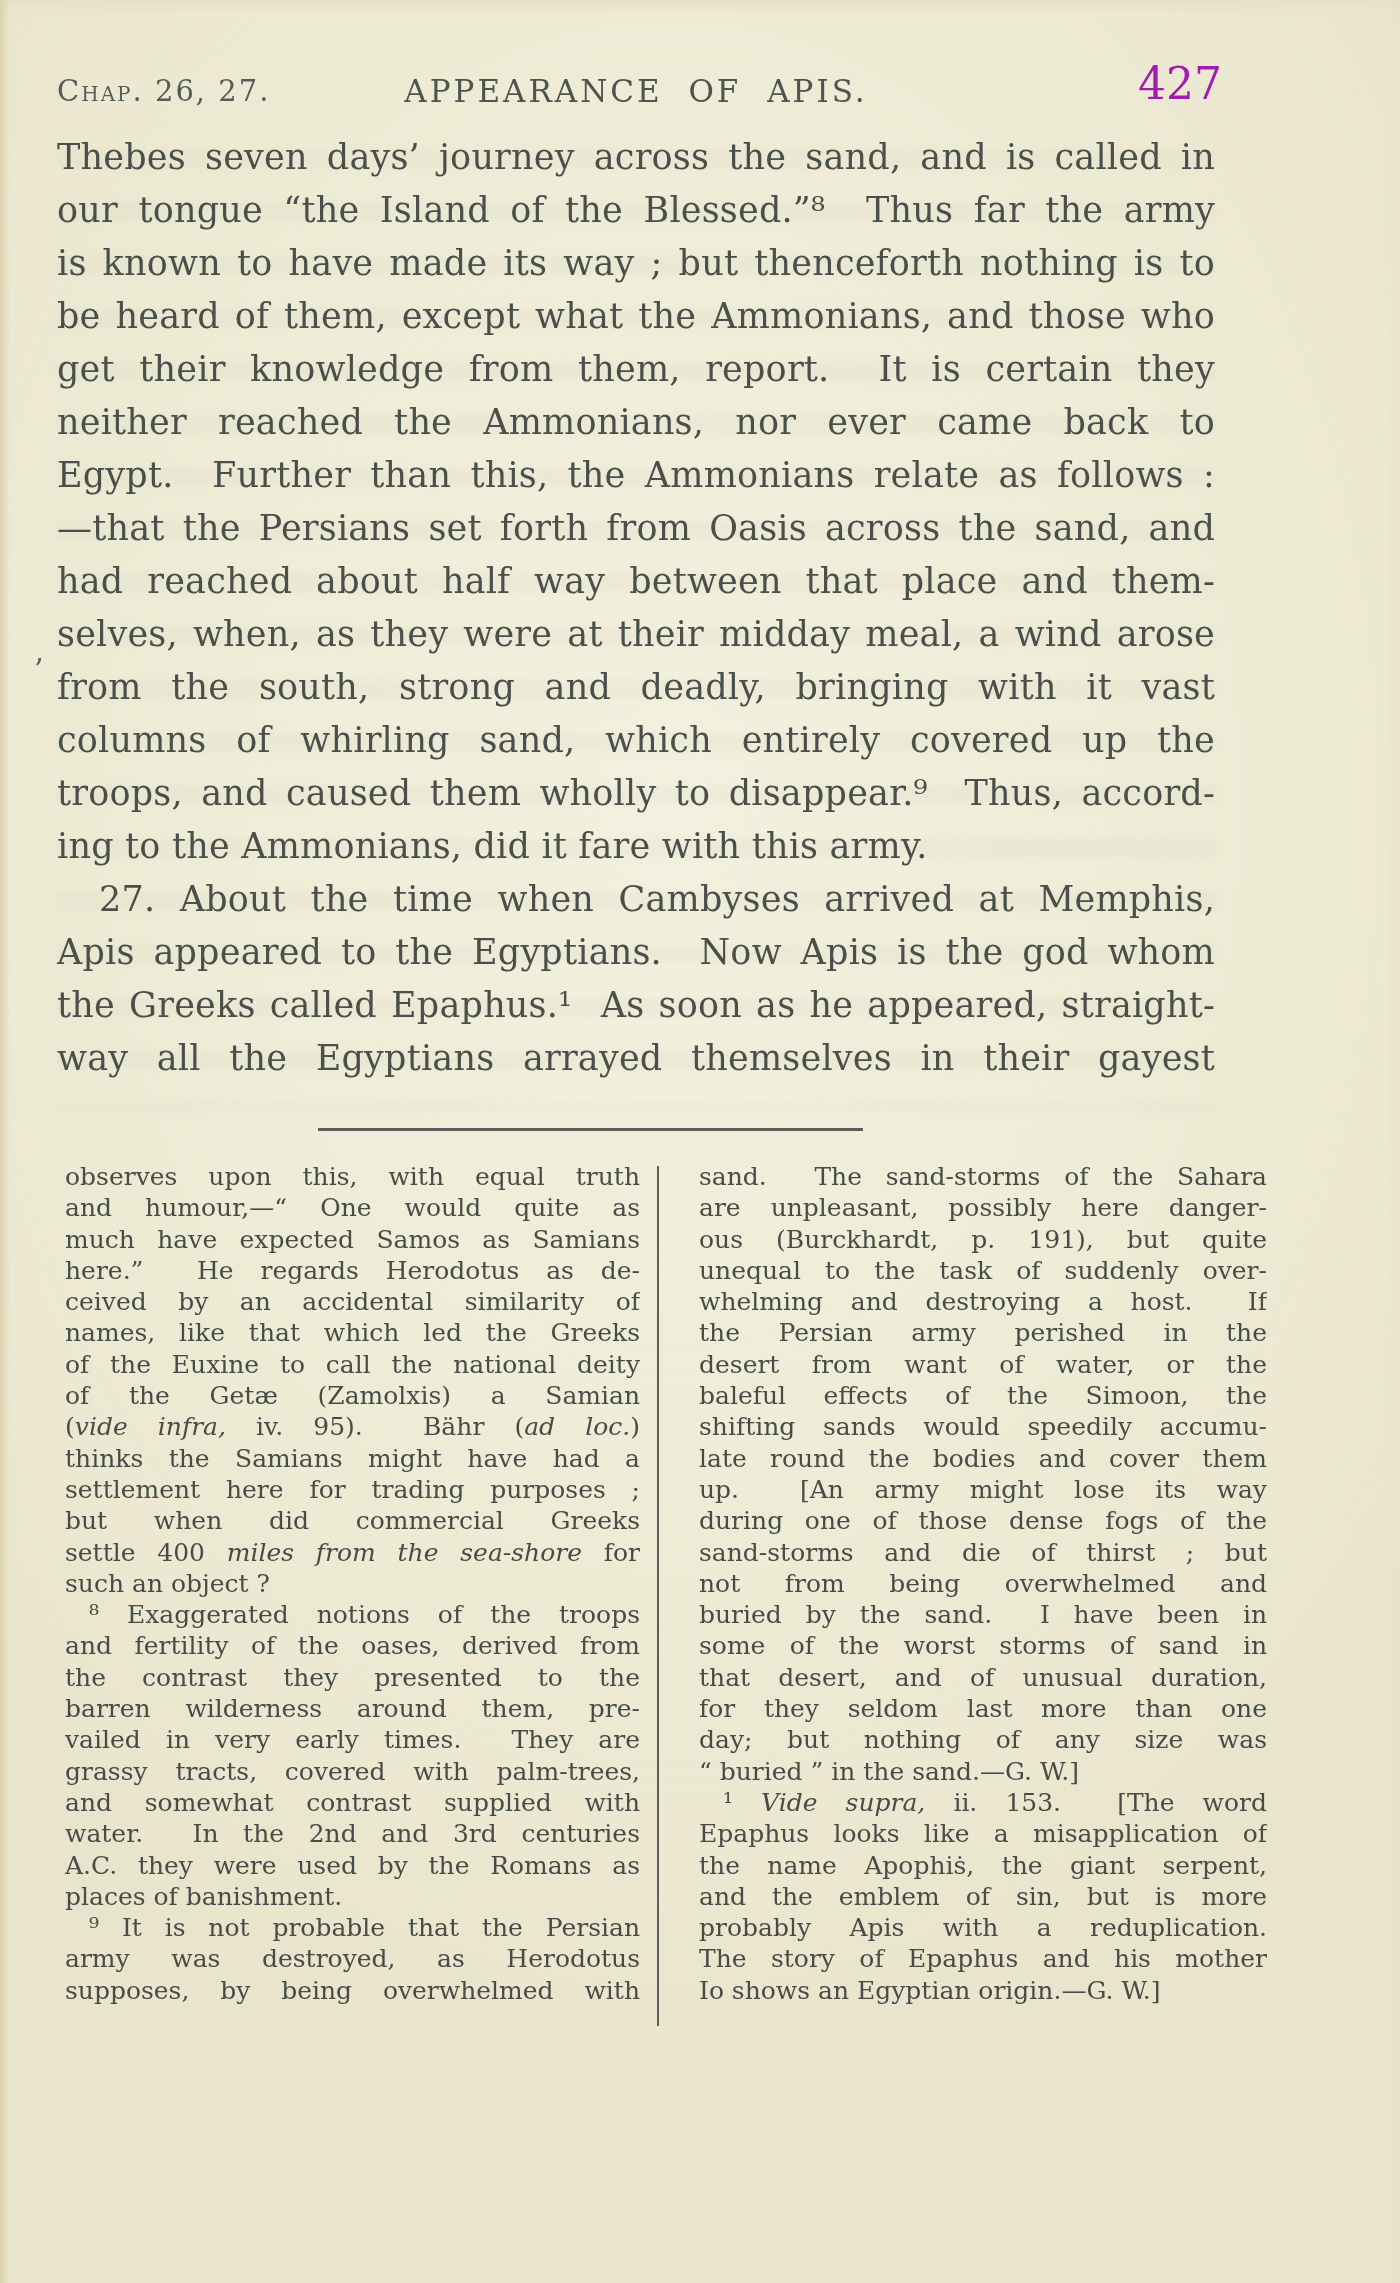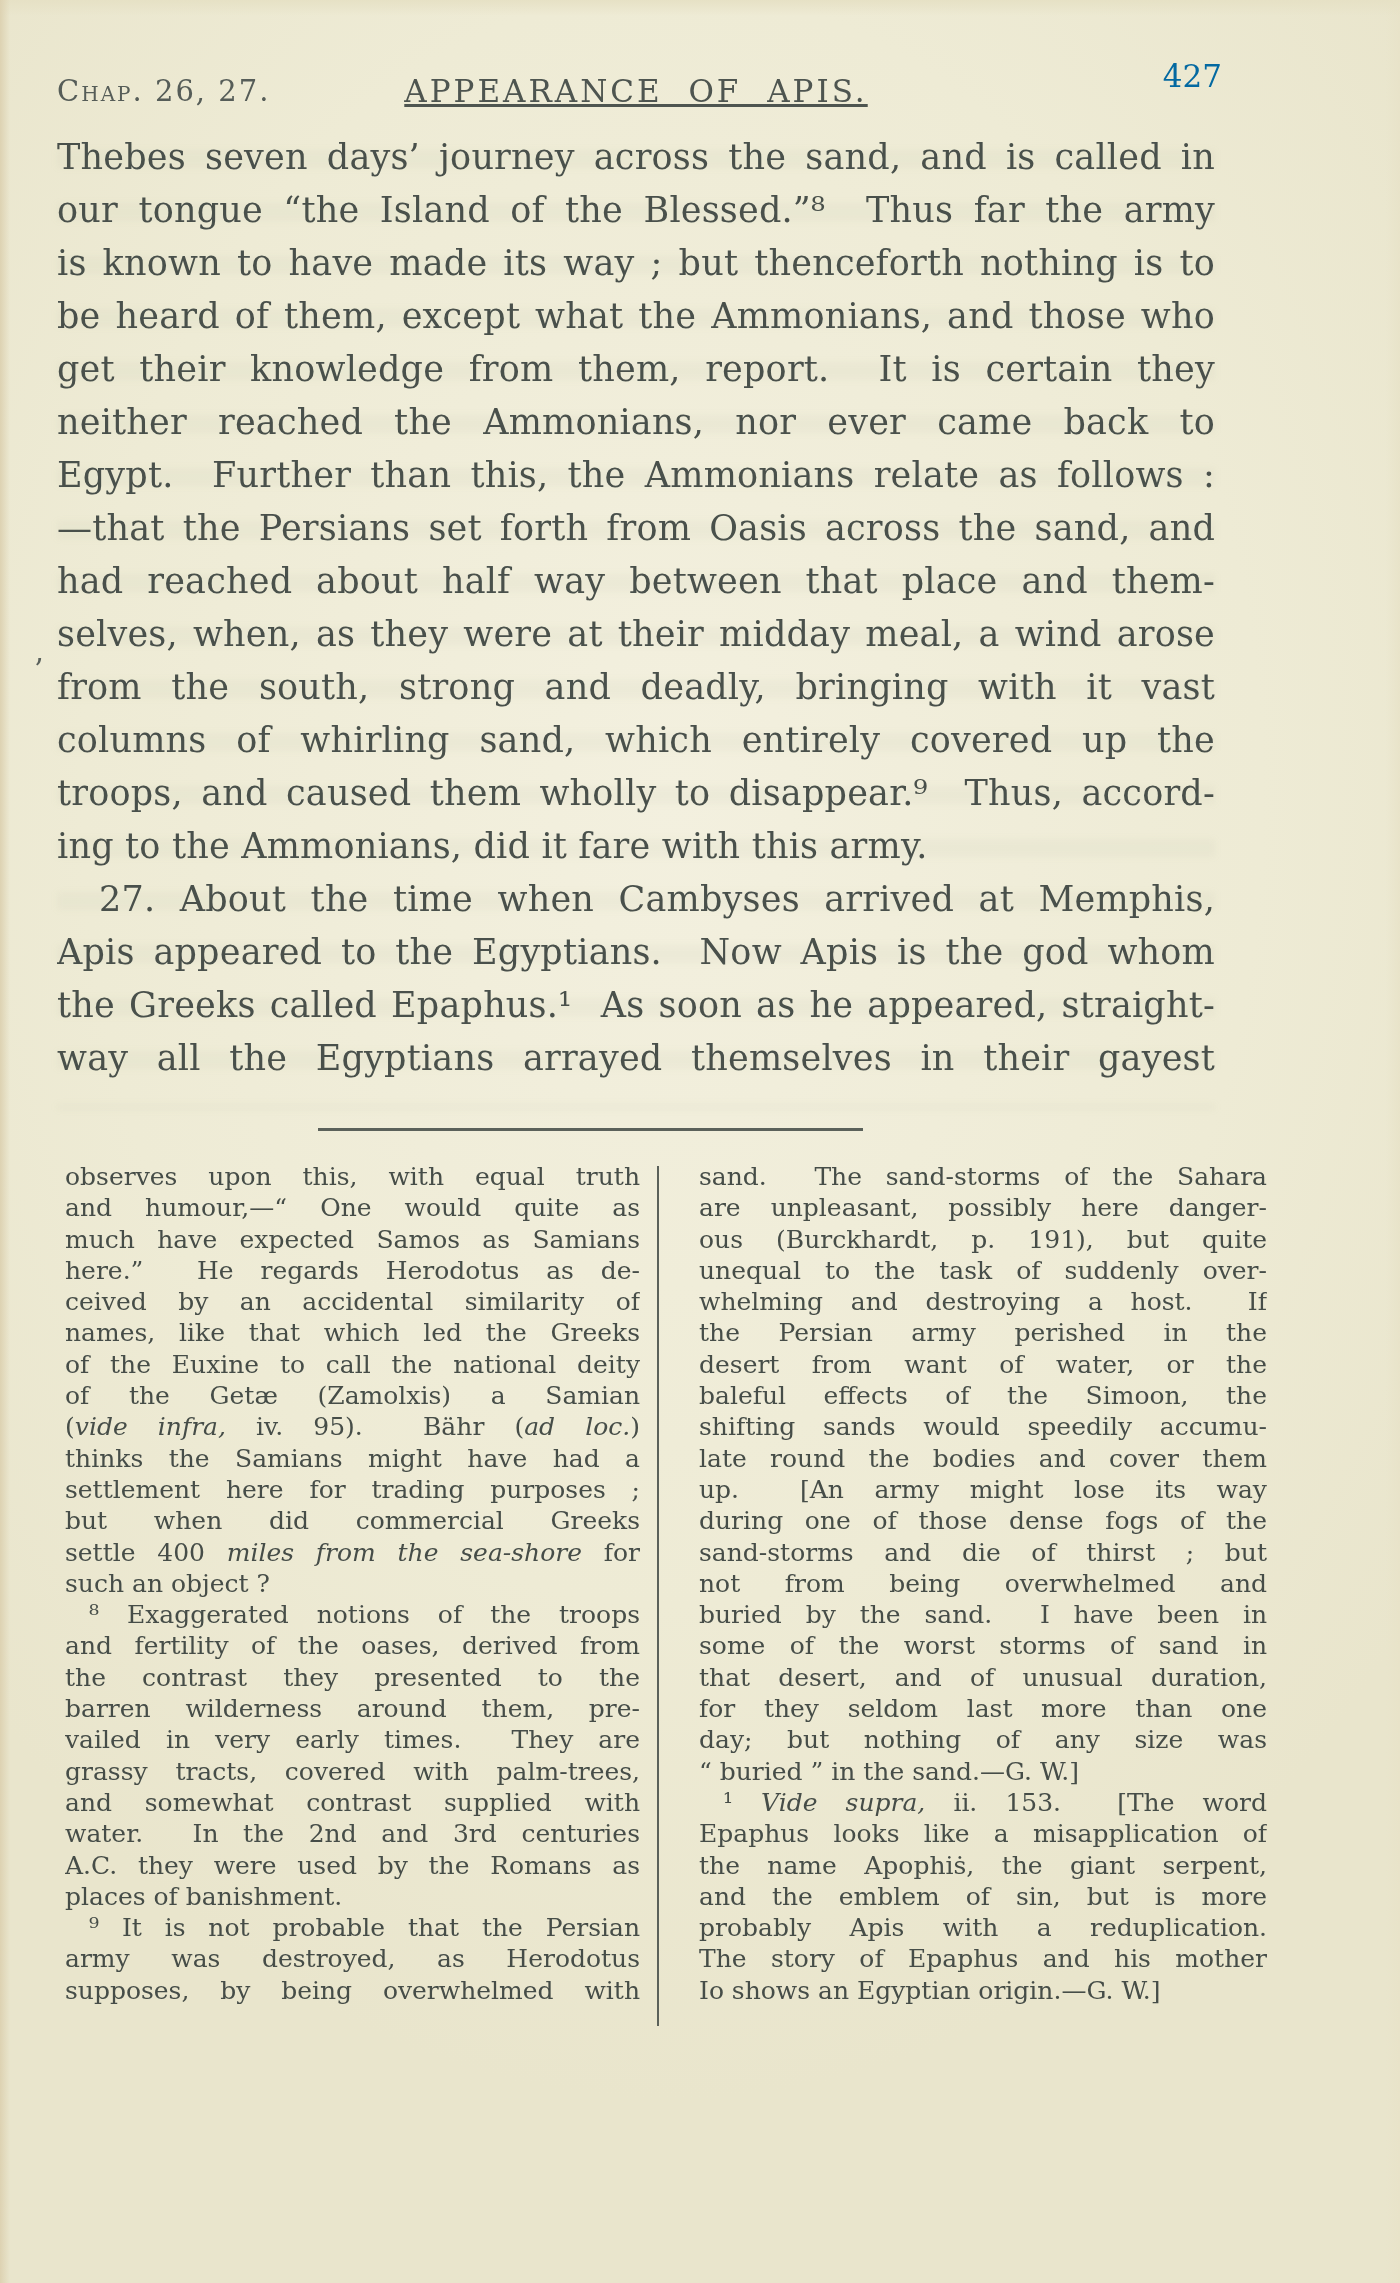--- a/index.html
+++ b/index.html
@@ -13,25 +13,25 @@
       linear-gradient(270deg,#e8e3c9 0,rgba(232,227,201,0) 14px),
       radial-gradient(ellipse 950px 1300px at 48% 35%,#f3f0df 0,#eeebd5 62%,#e9e5cc 100%);
     background-color:#efecd7;
   }
   .chap{
     position:absolute;left:57px;top:74px;
     font-size:29px;font-variant:small-caps;letter-spacing:2px;color:#565d58;
   }
   .title{
     position:absolute;left:57px;top:73px;width:1158px;text-align:center;
-    font-size:31px;letter-spacing:3px;word-spacing:13px;color:#4e5550;text-decoration:underline;
+    font-size:31px;letter-spacing:3px;word-spacing:13px;color:#4e5550;
   }
   .pagenum{
     position:absolute;left:57px;top:58px;width:1165px;text-align:right;
-    font-size:31px;color:#0369a1;
+    font-size:44px;color:#a21caf;
   }
   .margin-mark{
     position:absolute;left:34px;top:652px;font-size:30px;color:#5a615c;
   }
   .body-block{
     position:absolute;left:57px;top:131px;width:1158px;
     font-size:35px;line-height:53px;letter-spacing:.2px;
   }
   .bline{
     text-align:justify;text-align-last:justify;

